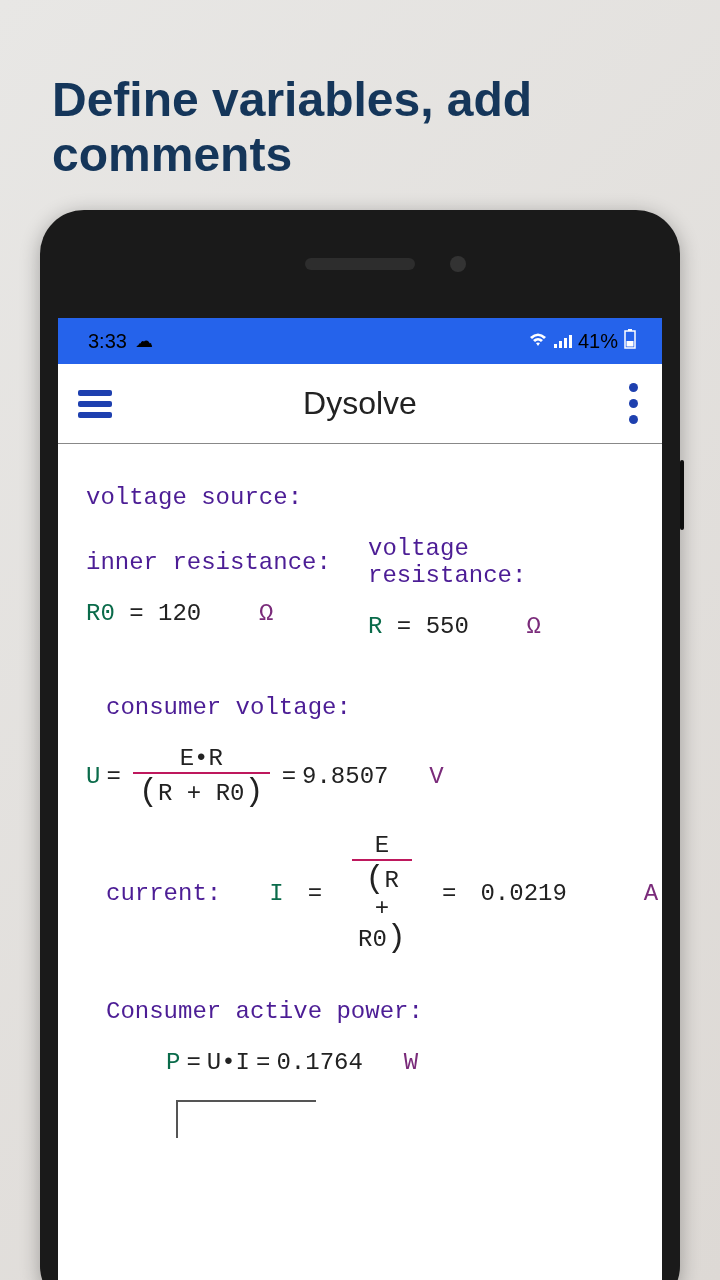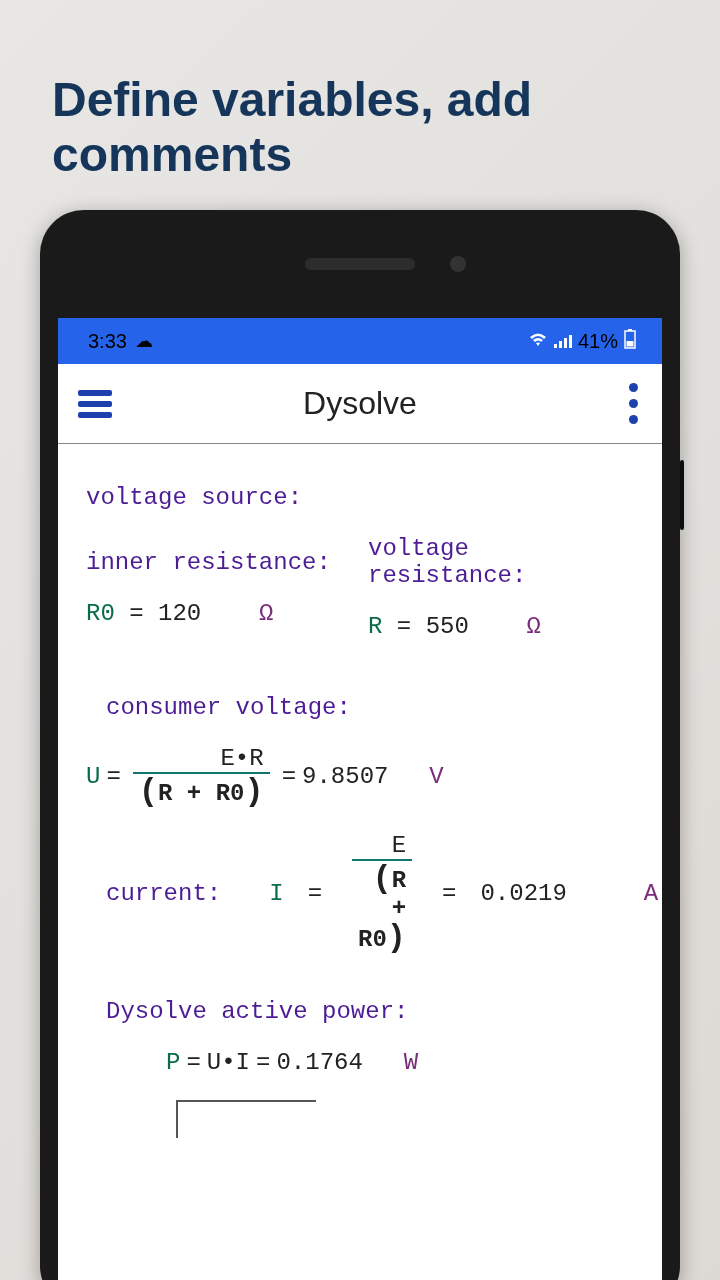--- a/index.html
+++ b/index.html
@@ -138,29 +138,28 @@
 }
 .comment { color: #4c1d95; }
 .unit { color: #7a2b7a; }
 .varname { color: #0a6b4a; }
 .line { margin-bottom: 24px; }
 .row { display: flex; gap: 16px; align-items: center; }
 .col { flex: 1; }
 .frac {
   display: inline-block;
   vertical-align: middle;
-  text-align: right;
+  text-align: center;
   margin: 0 6px;
 }
 .frac .num { display: block; padding: 0 6px; }
 .frac .den {
   display: block;
-  border-top: 2px solid #0f766e;
+  border-top: 2px solid #be185d;
   padding: 2px 6px 0 6px;
-  font-weight: bold;
 }
 .eqline {
   display: flex;
   align-items: center;
   gap: 6px;
   margin-bottom: 24px;
   flex-wrap: nowrap;
 }
 .big-paren { font-size: 32px; line-height: 1; }
 .hr-partial {
@@ -288,21 +287,21 @@
             <span class="big-paren">(</span><span>R</span><span> + </span><span>R0</span><span class="big-paren">)</span>
           </span>
         </span>
         <span> = </span>
         <span>0.0219</span>
         <span>&nbsp;&nbsp;</span>
         <span class="unit">A</span>
       </div>
 
       <div style="height:20px"></div>
-      <div class="line comment indent">Dysolve active power:</div>
+      <div class="line comment indent">Consumer active power:</div>
 
       <div class="eqline" style="margin-left:80px;">
         <span class="varname">P</span>
         <span> = </span>
         <span>U•I</span>
         <span> = </span>
         <span>0.1764</span>
         <span>&nbsp;&nbsp;</span>
         <span class="unit">W</span>
       </div>

